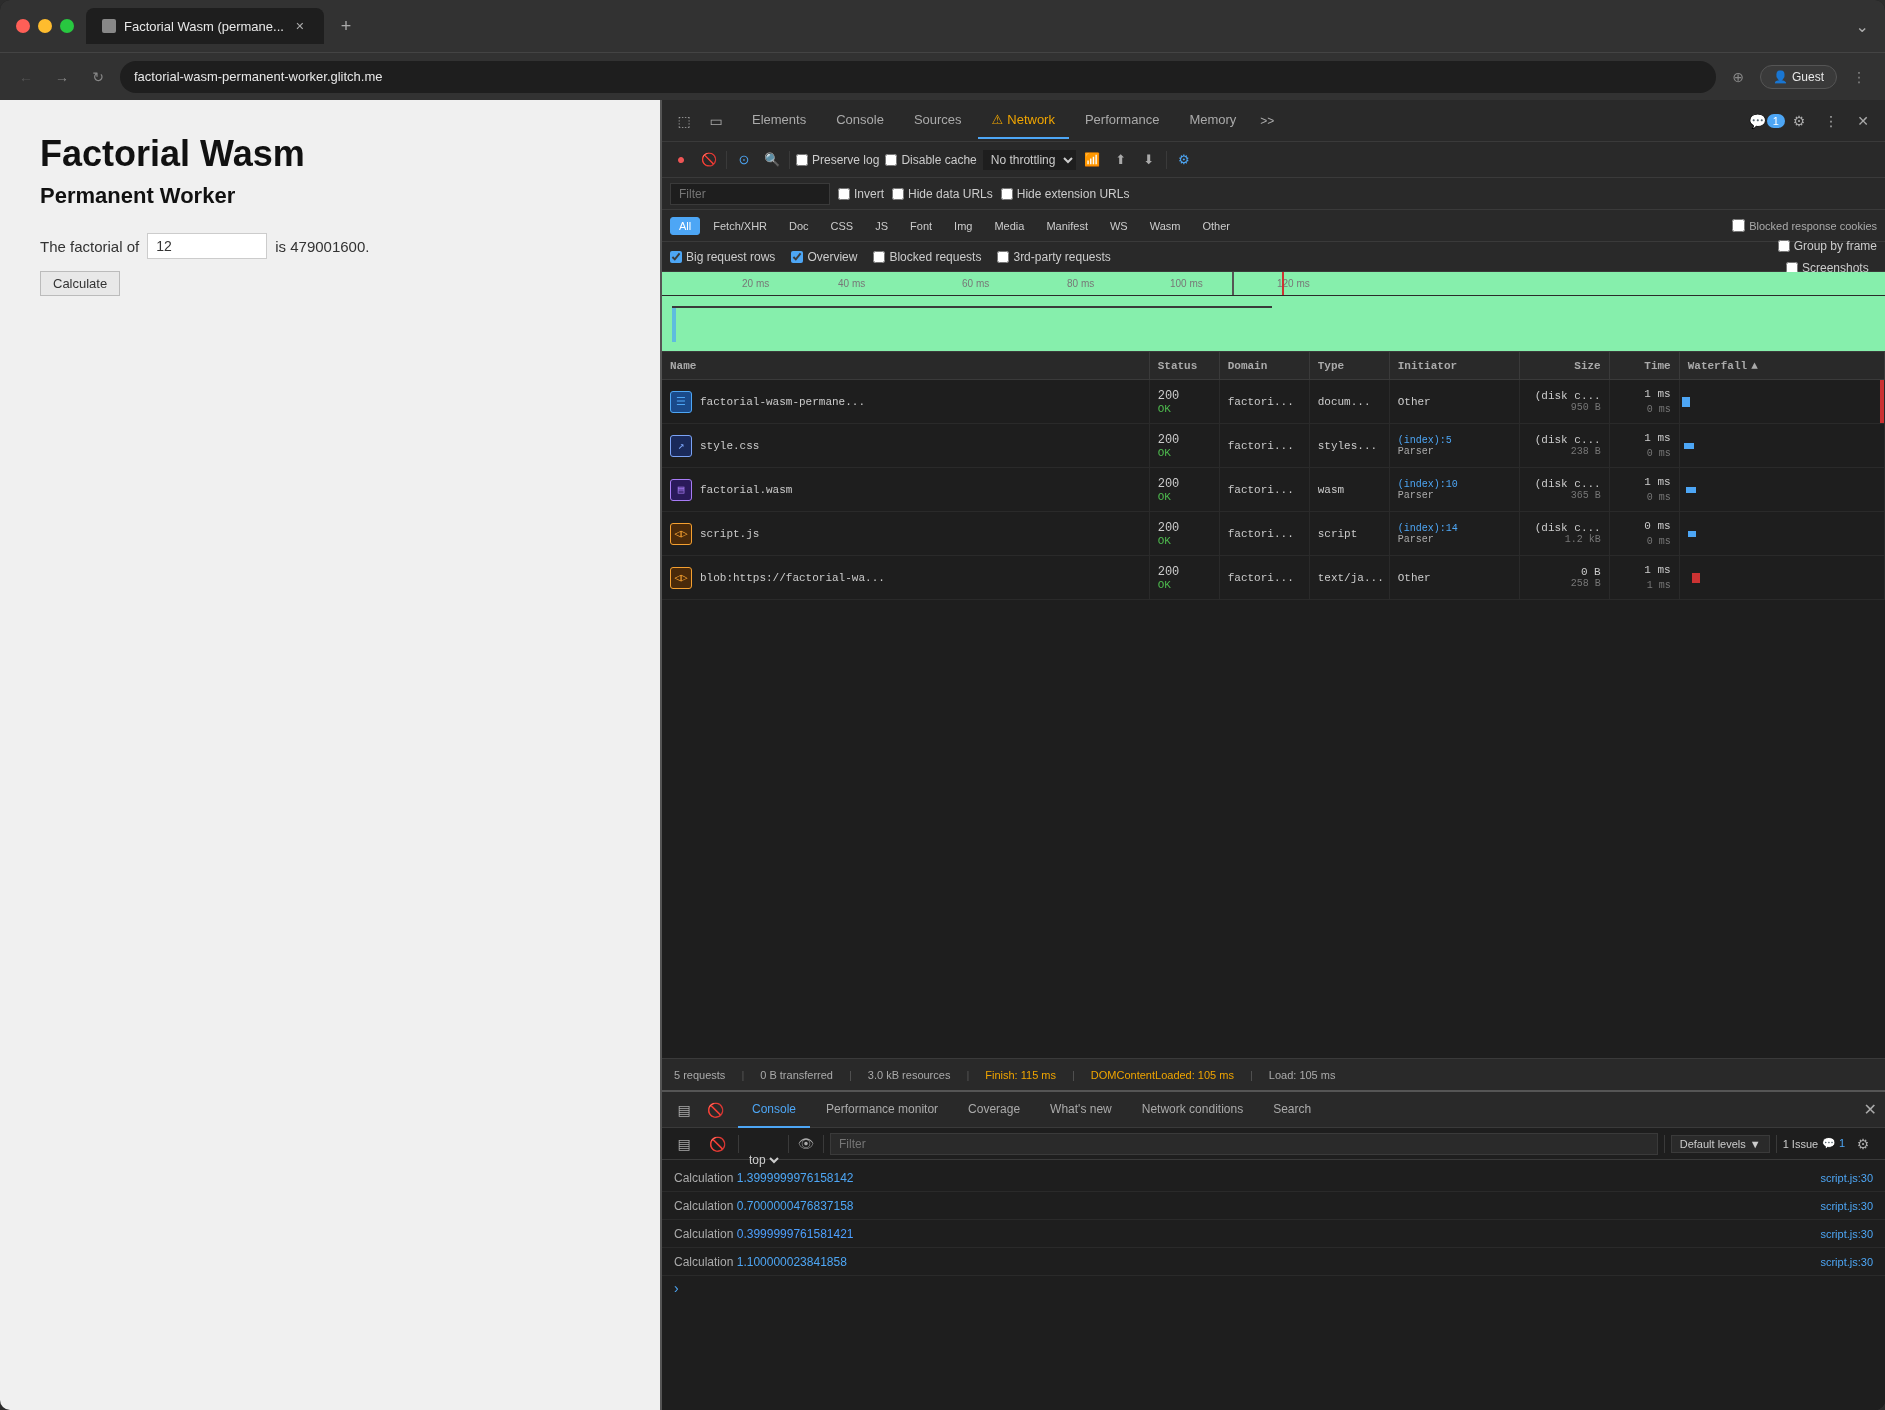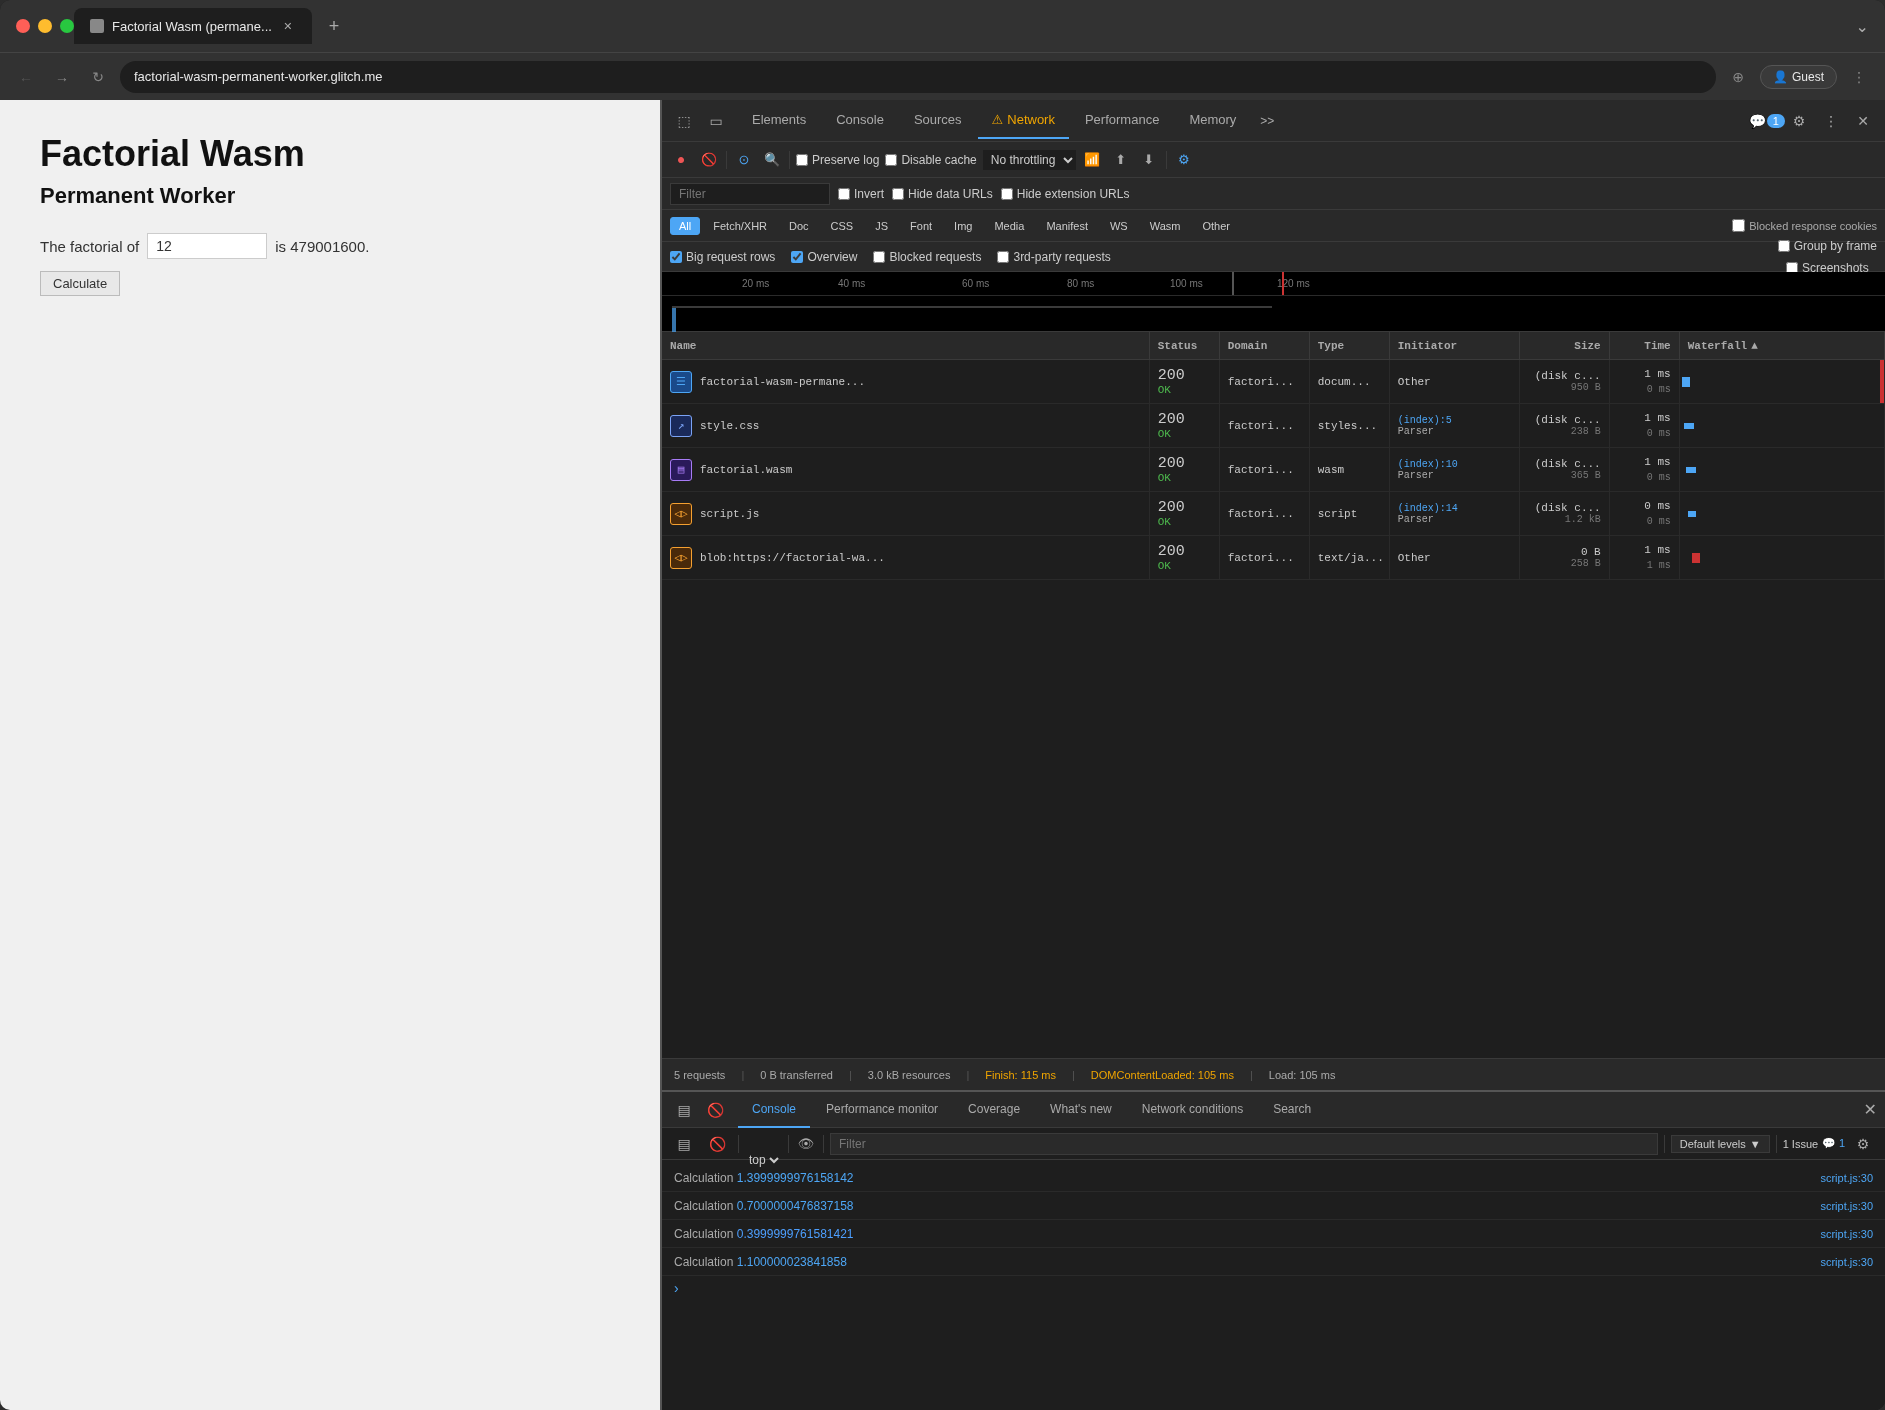--- a/index.html
+++ b/index.html
@@ -23,21 +23,21 @@
       display: flex;
       flex-direction: column;
     }
 
     .title-bar {
       background: #323232;
       height: 52px;
       display: flex;
       align-items: center;
       padding: 0 16px;
-      gap: 0;
+      gap: 12px;
       flex-shrink: 0;
     }
 
     .traffic-lights {
       display: flex;
       gap: 8px;
     }
 
     .traffic-light {
       width: 14px;
@@ -428,24 +428,24 @@
     .options-row-right {
       margin-left: auto;
       display: flex;
       align-items: center;
       gap: 8px;
       flex-direction: column;
     }
 
     
     .timeline-area {
-      height: 60px;
+      height: 80px;
       border-bottom: 1px solid #3a3a3a;
       position: relative;
-      background: #000000;
+      background: #86efac;
       flex-shrink: 0;
     }
 
     .timeline-ruler {
       height: 24px;
       display: flex;
       align-items: center;
       padding: 0 4px;
       font-size: 10px;
       color: #777;
@@ -532,21 +532,21 @@
 
     .td.status { width: 70px; flex-direction: column; align-items: flex-start; justify-content: center; gap: 0; }
     .td.domain { width: 90px; }
     .td.type { width: 80px; }
     .td.initiator { width: 130px; flex-direction: column; align-items: flex-start; justify-content: center; gap: 0; }
     .td.size { width: 90px; flex-direction: column; align-items: flex-end; justify-content: center; gap: 0; }
     .td.time-col { width: 70px; flex-direction: column; align-items: flex-end; justify-content: center; gap: 4px; }
     .td.waterfall { flex: 1; position: relative; }
 
     .status-ok { color: #4db84d; font-size: 11px; }
-    .status-code { font-size: 15px; }
+    .status-code { font-size: 12px; }
     .initiator-link { color: #4da6f5; font-size: 10px; text-decoration: none; }
     .initiator-type { color: #aaa; font-size: 10px; }
     .size-main { font-size: 11px; color: #ccc; }
     .size-sub { font-size: 10px; color: #777; }
     .time-main { font-size: 11px; color: #ccc; }
     .time-sub { font-size: 10px; color: #777; }
 
     .file-icon {
       width: 22px;
       height: 22px;

